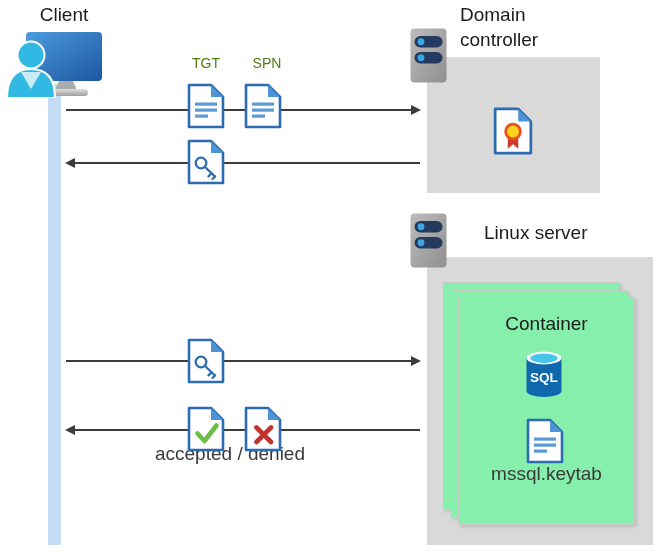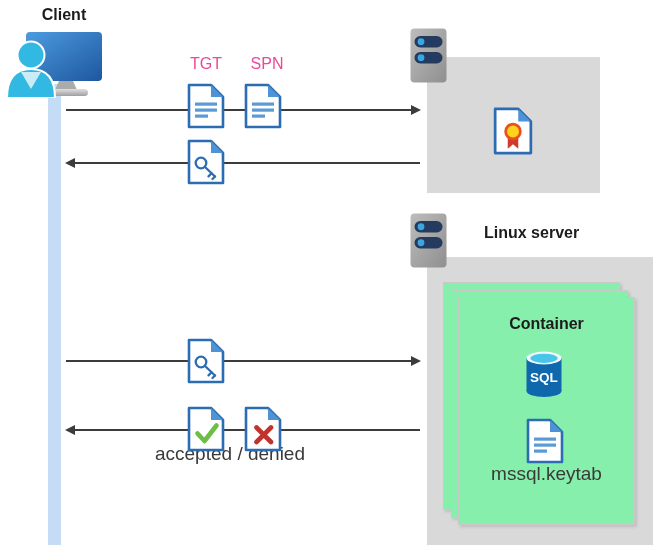--- a/index.html
+++ b/index.html
@@ -2,22 +2,22 @@
 <html><head>
 <meta charset="utf-8">
 <style>
   html,body{margin:0;padding:0;background:#fff;}
   .canvas{
     position:relative;width:660px;height:558px;background:#ffffff;overflow:hidden;
     font-family:"Liberation Sans",sans-serif;
   }
   .abs{position:absolute;}
   
-  .title-bold{font-size:16px;font-weight:700;color:#1c1c1c;line-height:25px;}
-  .doc-label{font-size:16px;font-weight:400;color:#ec4899;text-align:center;}
+  .title-bold{font-size:19px;font-weight:400;color:#1c1c1c;line-height:25px;}
+  .doc-label{font-size:14px;font-weight:400;color:#4d7c0f;text-align:center;}
   .caption{font-size:19px;font-weight:400;color:#3a3a3a;text-align:center;}
   
   .lifeline{left:48px;top:84px;width:13px;height:461px;background:#c5dcf7;z-index:0;}
   
   .gray-box{background:#d9d9d9;z-index:0;}
   .dc-box{left:427px;top:57px;width:173px;height:136px;}
   .ls-box{left:427px;top:257px;width:226px;height:288px;}
   
   .card{background:#86efac;border:1px solid #c9c9c9;box-shadow:2px 2px 3px rgba(0,0,0,0.12);width:175px;height:226px;z-index:1;}
   .card-back{left:443px;top:282px;}
@@ -118,20 +118,21 @@
           <stop offset="1" stop-color="#8f8f8f"></stop>
       </linearGradient>
     </defs>
     <rect x="0.5" y="0.5" width="36" height="54" rx="4" fill="url(#sg1)"></rect>
     <rect x="4.5" y="8" width="28" height="11.5" rx="5.75" fill="#243a5e"></rect>
     <circle cx="11" cy="13.75" r="3.4" fill="#3ba7e0"></circle>
     <rect x="4.5" y="24" width="28" height="11.5" rx="5.75" fill="#243a5e"></rect>
     <circle cx="11" cy="29.75" r="3.4" fill="#3ba7e0"></circle>
   </svg>
 
+  <div class="abs title-bold" style="left:460px;top:2px;width:125px;">Domain controller</div>
 
   <svg class="doc-icon" style="left:492px;top:104px;width:42px;height:54px;" viewBox="0 0 40 48">
     <polygon points="3,3 25,3 37,15 37,45 3,45" fill="#ffffff" stroke="#2b6cb3" stroke-width="2.6" stroke-linejoin="round"></polygon>
     <polygon points="25,3 25,15 37,15" fill="#4e93d6"></polygon>
     <path d="M15 30.5 L15 41 L20 36.5 L25 41 L25 30.5 Z" fill="#cf3a2a"></path>
     <circle cx="20" cy="24.5" r="7" fill="#ffd21e" stroke="#e8511d" stroke-width="2.6"></circle>
   </svg>
 
   <div class="abs gray-box ls-box"></div>
 

